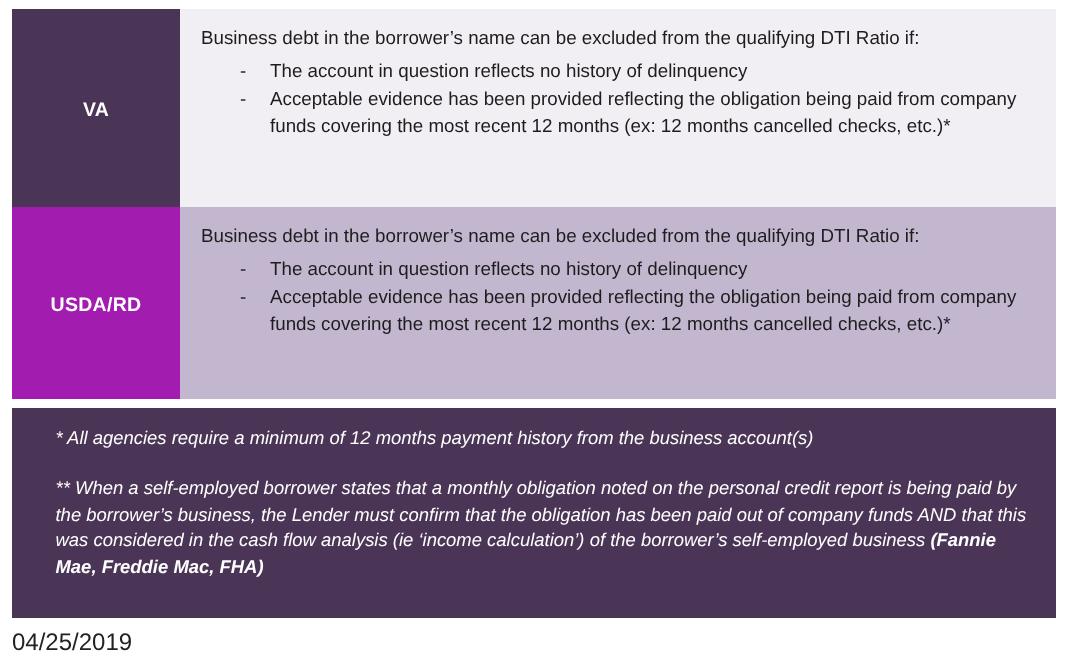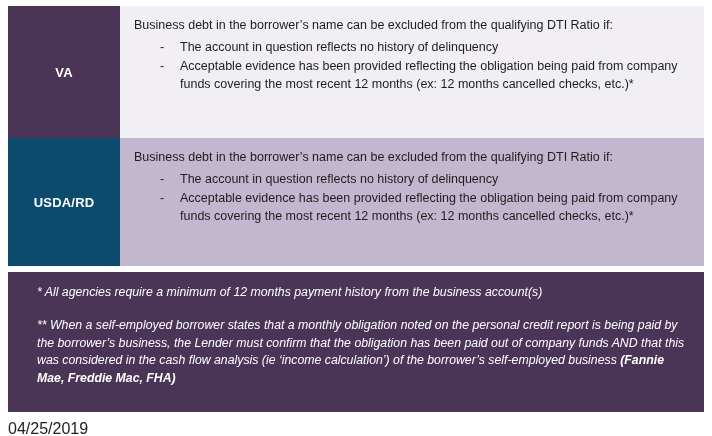--- a/index.html
+++ b/index.html
@@ -36,21 +36,21 @@
     box-sizing: border-box;
     display: flex;
     align-items: center;
     justify-content: center;
     color: #ffffff;
     font-weight: bold;
     font-size: 13px;
     letter-spacing: 0.2px;
   }
   .row-va .label-cell { background: #4b3556; }
-  .row-usda .label-cell { background: #0c4a6e; }
+  .row-usda .label-cell { background: #a21caf; }
   .content-cell {
     width: 584px;
     box-sizing: border-box;
     padding: 10px 12px 10px 14px;
     color: #1d1d1d;
     font-size: 12.5px;
     line-height: 1.45;
   }
   .row-va .content-cell { background: #f1eff4; height: 132px; }
   .row-usda .content-cell { background: #c3b7d0; height: 128px; }

